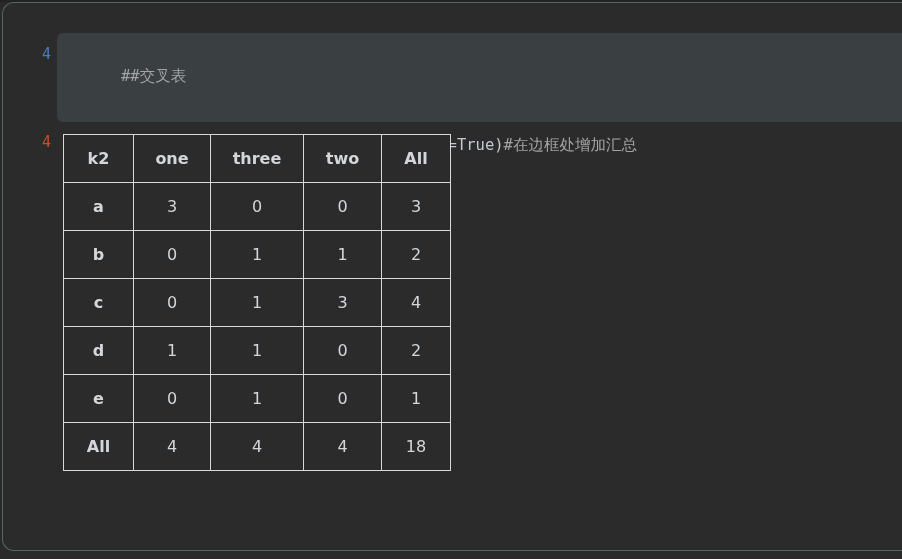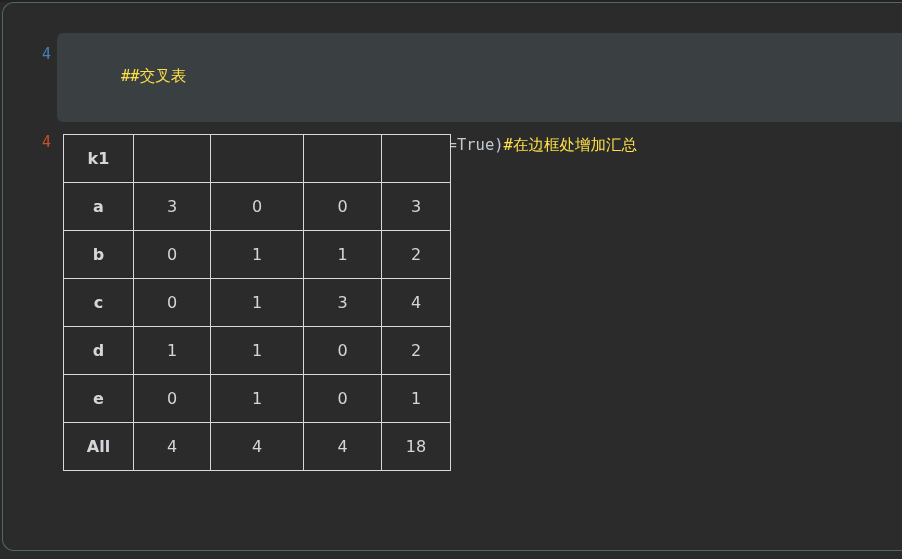--- a/index.html
+++ b/index.html
@@ -73,21 +73,21 @@
     border-top-left-radius: 6px;
     border-bottom-left-radius: 6px;
     padding: 9px 0 0 8px;
   }
   .code-line {
     font-family: "DejaVu Sans Mono", "Liberation Mono", monospace;
     font-size: 15.5px;
     line-height: 23px;
     white-space: pre;
   }
-  .tok-comment { color: #fde047; }
+  .tok-comment { color: #a3a3a3; }
   .tok-code    { color: #c3c9d1; }
 
   
   #output-table {
     position: absolute;
     left: 60px;
     top: 131px;
     border-collapse: collapse;
     background: #2b2b2b;
   }
@@ -137,25 +137,25 @@
   <table id="output-table">
     <colgroup>
       <col class="c0">
         <col class="c1">
         <col class="c2">
         <col class="c3">
         <col class="c4">
     </colgroup>
     <thead>
       <tr>
-        <th>k1</th>
-        <td></td>
-        <td></td>
-        <td></td>
-        <td></td>
+        <th>k2</th>
+        <th>one</th>
+        <th>three</th>
+        <th>two</th>
+        <th>All</th>
       </tr>
     </thead>
     <tbody>
       <tr>
         <td class="rowhdr">a</td>
         <td>3</td>
         <td>0</td>
         <td>0</td>
         <td>3</td>
       </tr>

